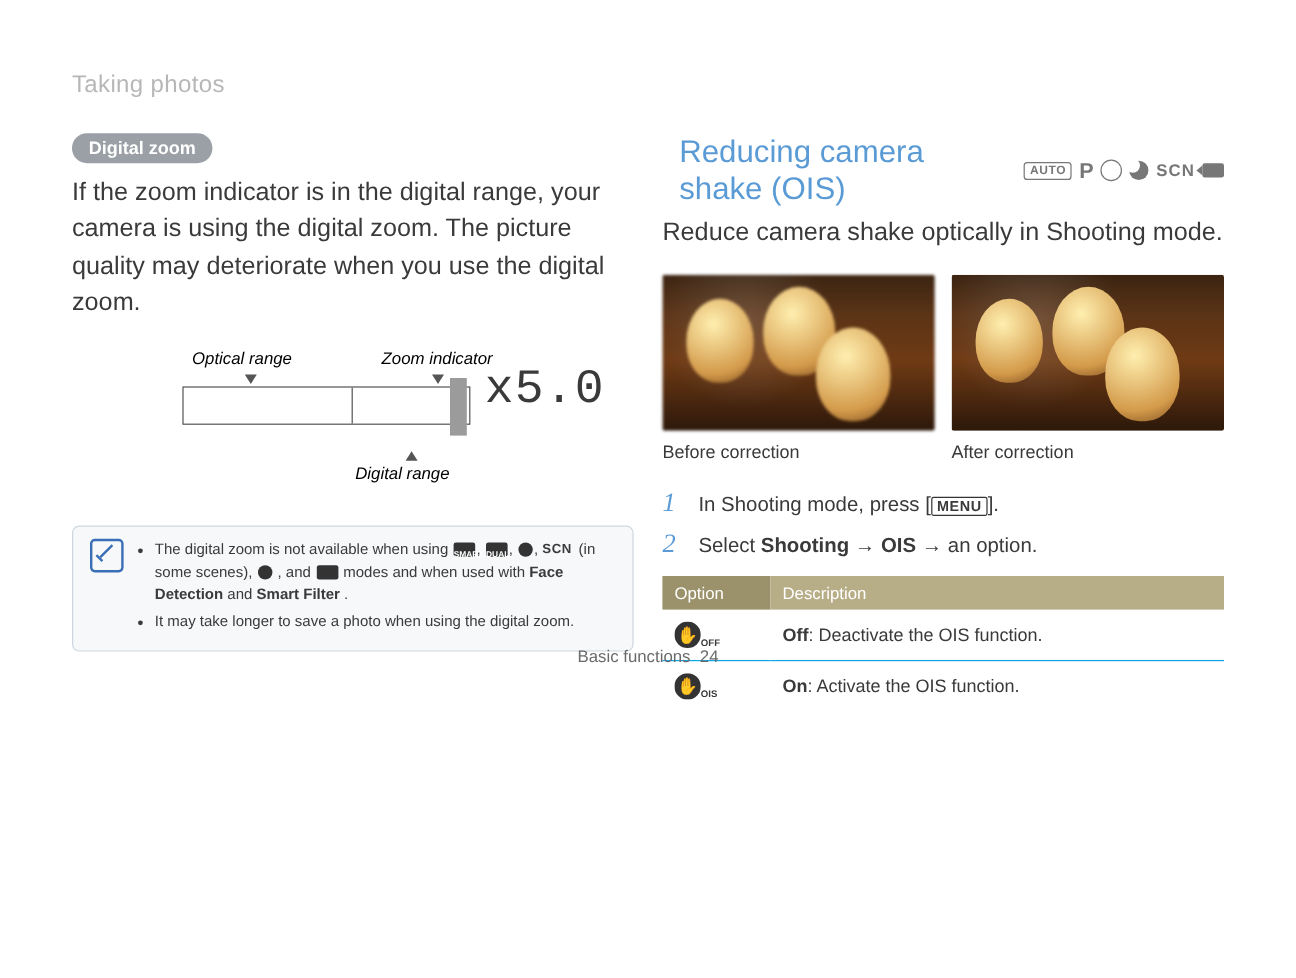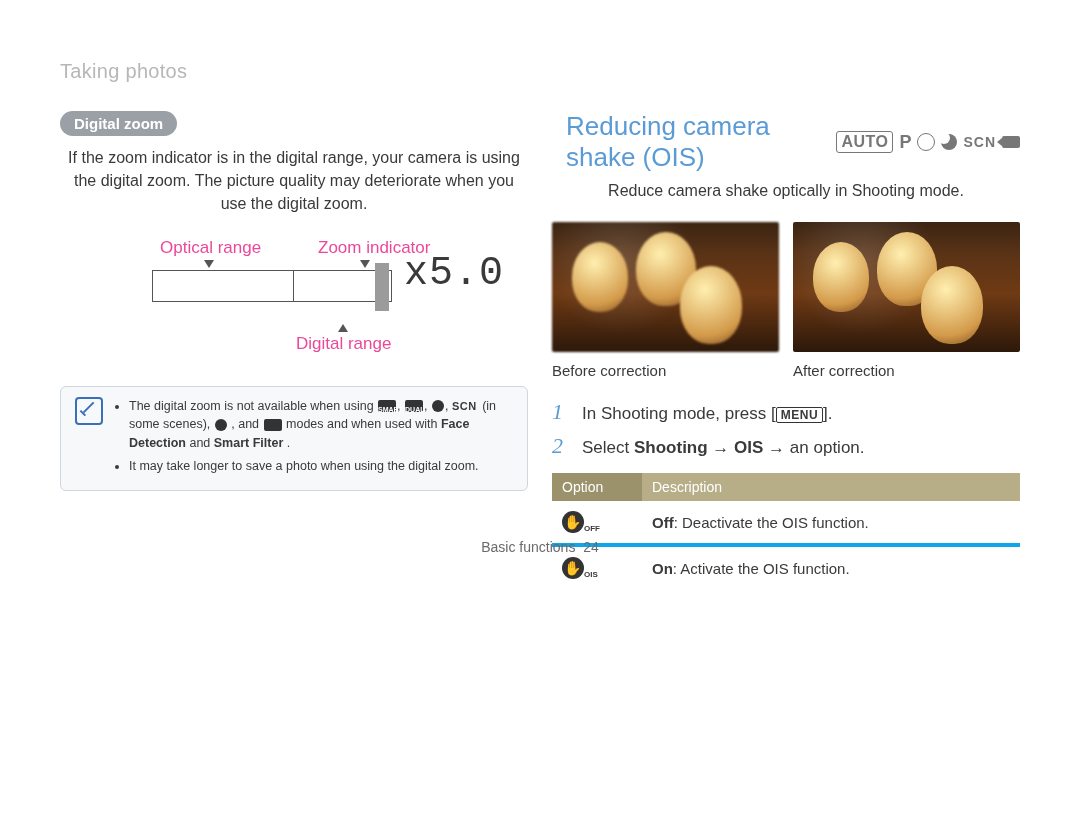--- a/index.html
+++ b/index.html
@@ -39,36 +39,36 @@
     display: inline-block;
     background: #9aa0a6;
     color: #ffffff;
     font-size: 15px;
     font-weight: bold;
     padding: 4px 14px;
     border-radius: 14px;
     margin-bottom: 10px;
   }
   .body-text {
-    font-size: 16px;
+    font-size: 21px;
     line-height: 1.45;
     color: #3a3a3a;
-    text-align: center;
   }
 
   
   .diagram {
     margin-top: 22px;
     position: relative;
     height: 120px;
   }
   .d-label {
     position: absolute;
-    font-size: 17px;
-    color: #ec4899;
+    font-size: 14px;
+    color: #000000;
+    font-style: italic;
   }
   .opt-label { left: 100px; top: 0; }
   .zoom-label { left: 258px; top: 0; }
   .digi-label { left: 236px; top: 96px; }
 
   .bar-wrap {
     position: absolute;
     left: 92px;
     top: 32px;
   }
@@ -185,21 +185,21 @@
     margin-bottom: 6px;
     margin-left: 14px;
   }
   .mode-icons {
     display: inline-flex;
     gap: 6px;
     align-items: center;
     color: #7a7a7a;
   }
   .mode-box {
-    font-size: 16px;
+    font-size: 10px;
     font-weight: bold;
     border: 1.6px solid #777;
     padding: 1px 4px;
     border-radius: 3px;
     color: #777;
     letter-spacing: 0.5px;
   }
   .mode-p { font-size: 18px; font-weight: bold; color: #777; }
   .mode-timer {
     width: 16px; height: 16px; border-radius: 50%; border: 1.8px solid #777;
@@ -303,21 +303,21 @@
     color: #fff;
     font-weight: 400;
     font-size: 14px;
     padding: 6px 10px;
   }
   .opt-table th:first-child { background: #9b916a; width: 70px; }
   .opt-table th:last-child { background: #b7ae88; margin-top: 36px; }
   .opt-table td {
     font-size: 15px;
     padding: 10px;
-    border-bottom: 4px solid #0ea5e9;
+    border-bottom: 1px solid #0ea5e9;
     vertical-align: middle;
   }
   .opt-table tr:last-child td { border-bottom: none; }
   .hand-icon {
     display: inline-block;
     width: 22px; height: 22px;
     border-radius: 50%;
     background: radial-gradient(circle at 50% 60%, #333 0 8px, transparent 9px),
                 linear-gradient(#333,#333);
     -webkit-mask: none;

